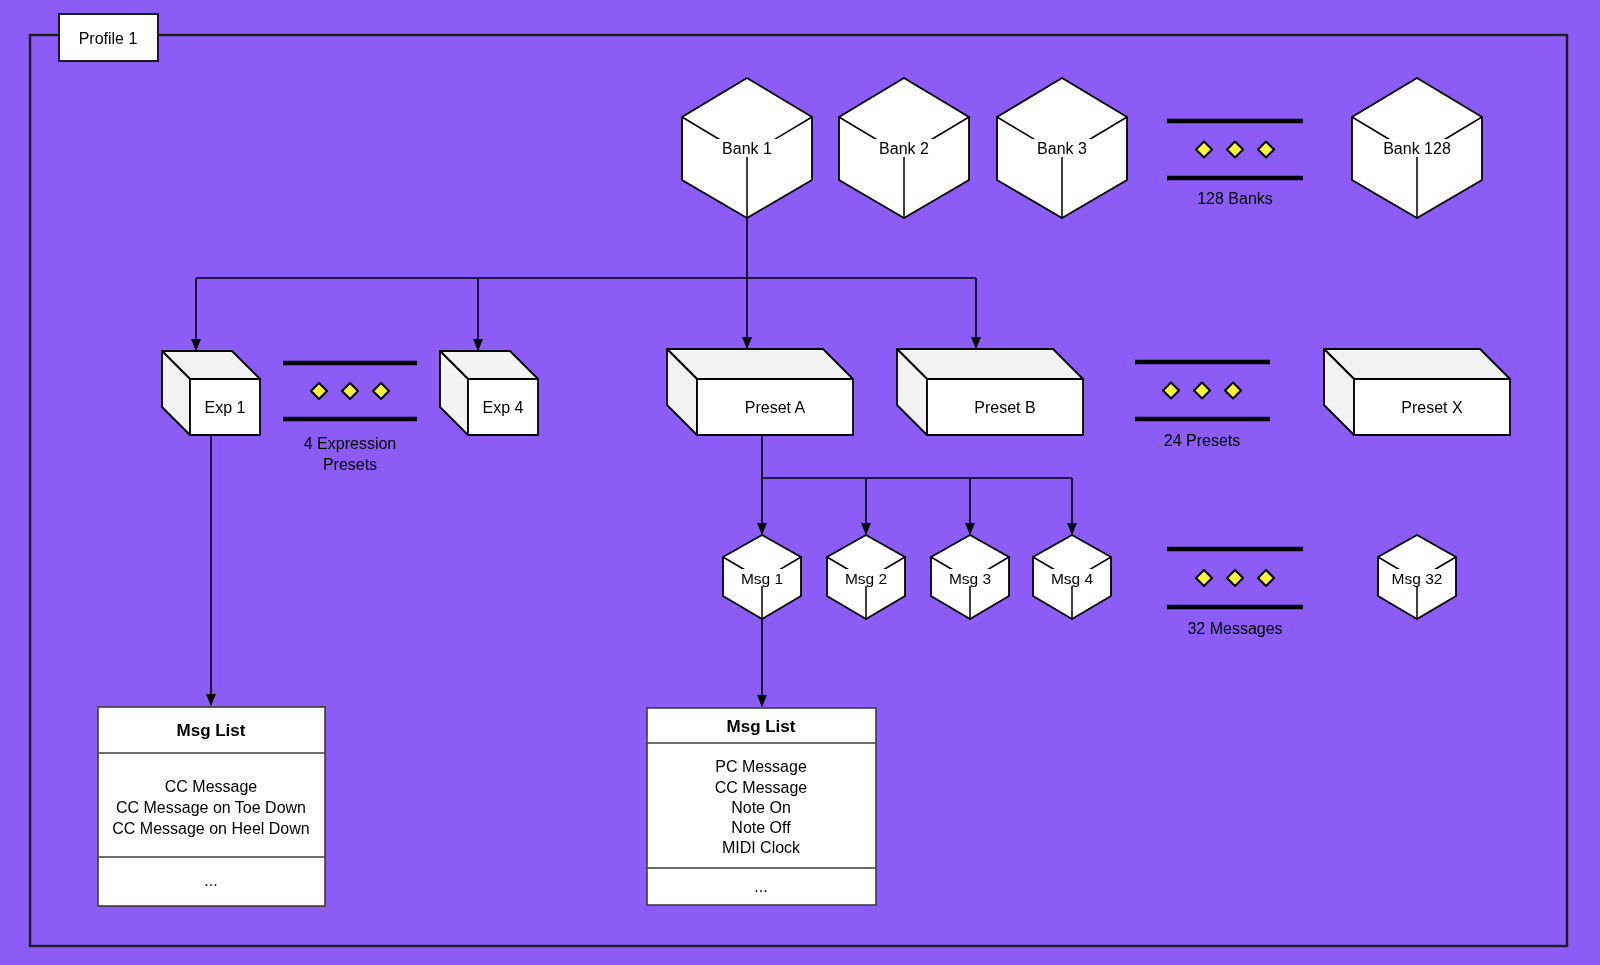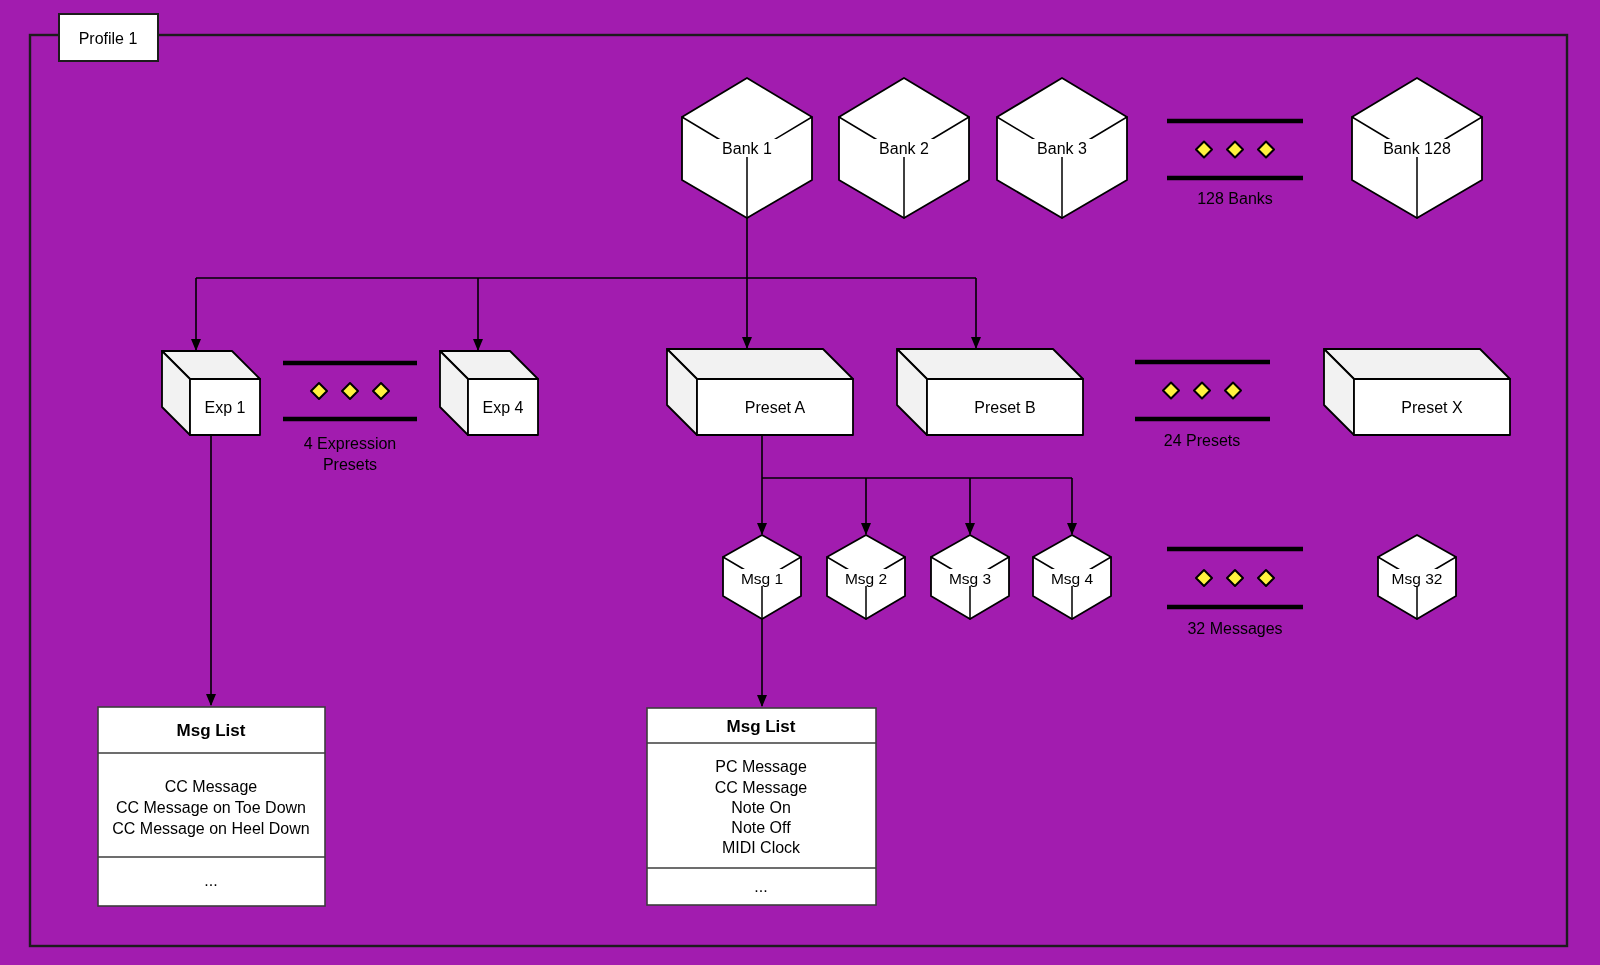--- a/index.html
+++ b/index.html
@@ -1,17 +1,17 @@
 <!DOCTYPE html>
 <html><head>
 <meta charset="utf-8">
 <title>Profile 1 Diagram</title>
 <style>
   html,body { margin:0; padding:0; background:#ffffff; }
-  .stage { position:relative; width:1600px; height:965px; background:#a21caf; overflow:hidden;text-align:right; }
+  .stage { position:relative; width:1600px; height:965px; background:#8b5cf6; overflow:hidden;text-align:right; }
   svg text {
     font-family:"Liberation Sans","DejaVu Sans",sans-serif;
     fill:#000000;
   }
   .lbl      { font-size:16px; text-anchor:middle; dominant-baseline:central; }
   .lbl-sm   { font-size:15.5px; text-anchor:middle; dominant-baseline:central; }
   .lbl-bold { font-size:17px; font-weight:bold; text-anchor:middle; dominant-baseline:central; }
   .outline  { fill:#ffffff; stroke:#000000; stroke-width:1.8; stroke-linejoin:round; }
   .face     { stroke:#000000; stroke-width:1.8; stroke-linejoin:round; }
   .front    { fill:#ffffff; stroke:#000000; stroke-width:1.8; stroke-linejoin:round; }

